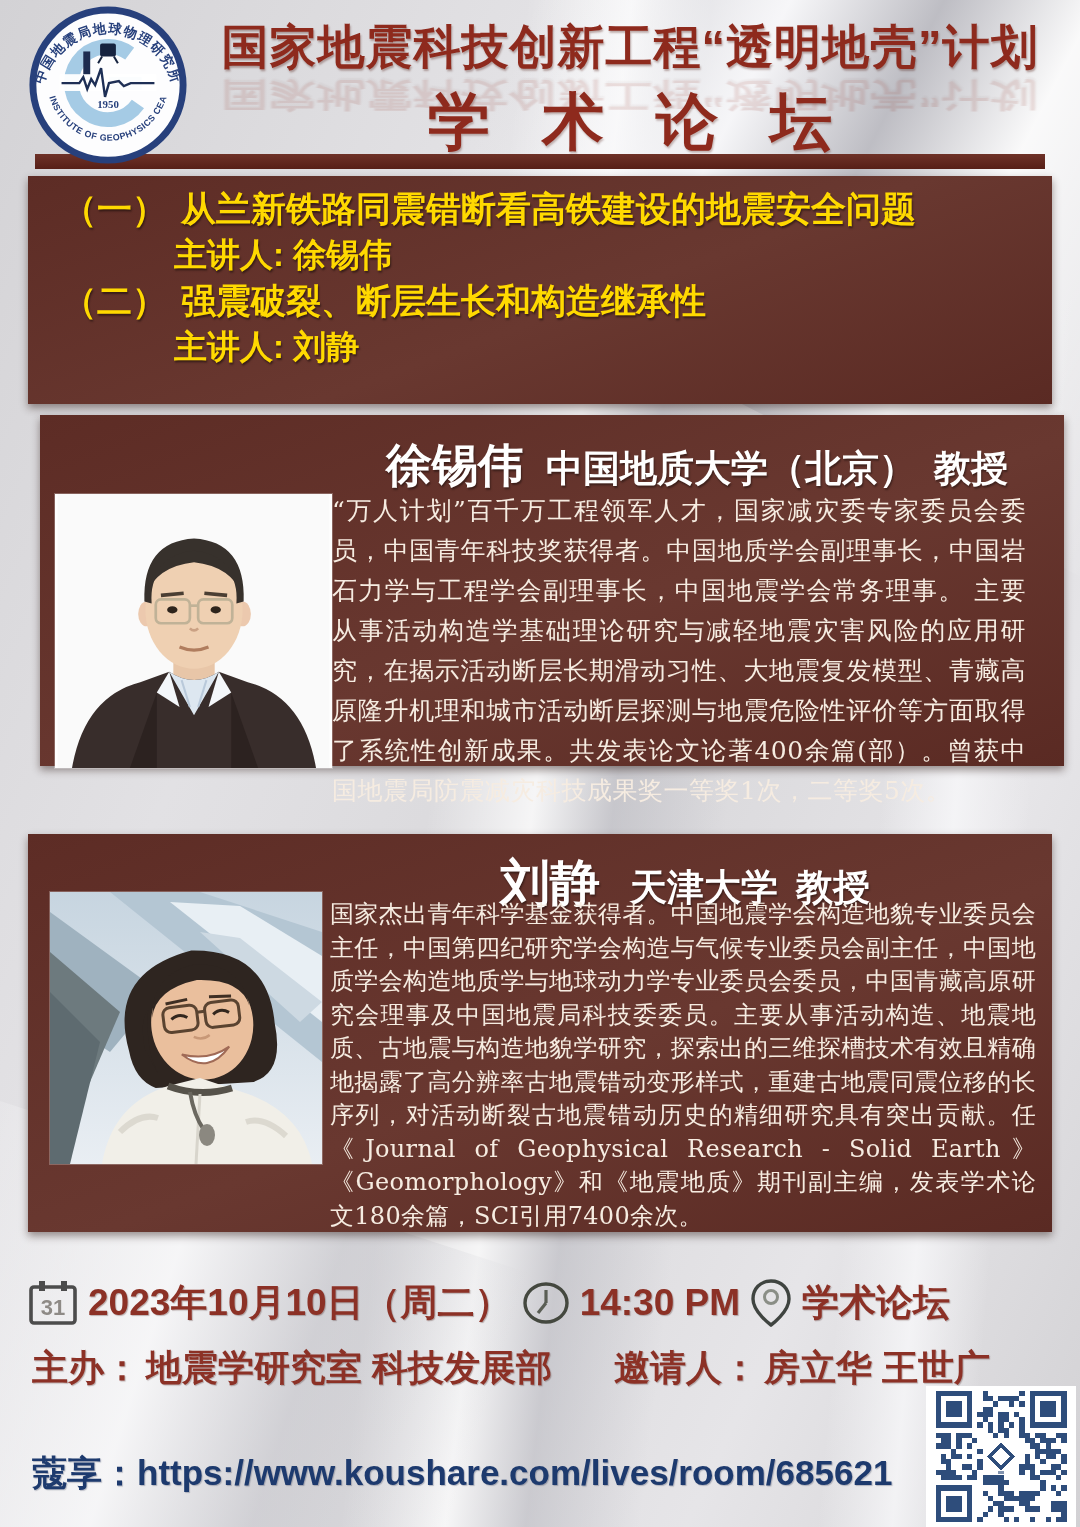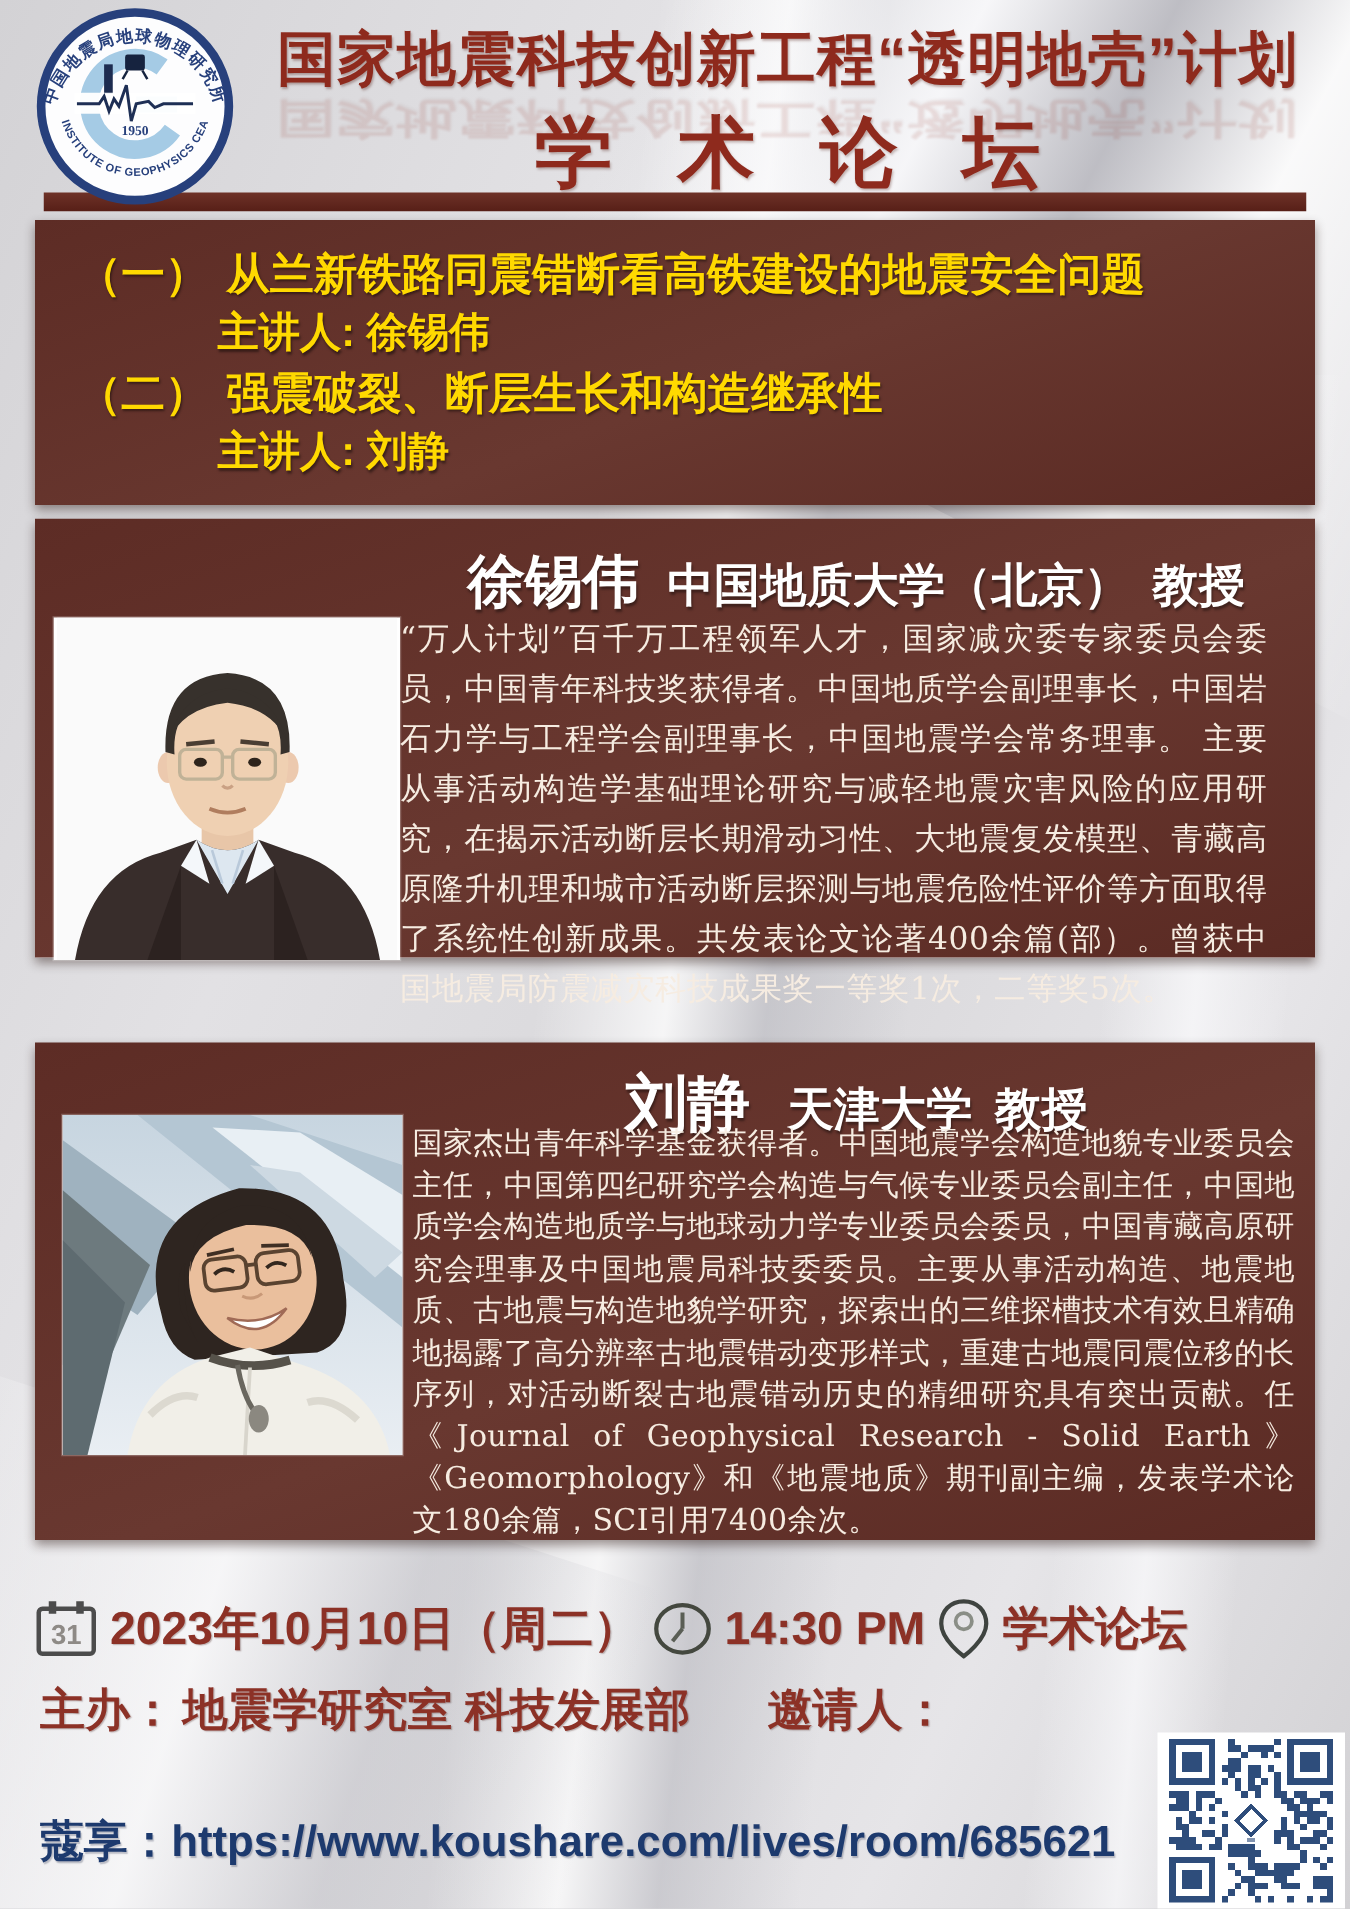--- a/index.html
+++ b/index.html
@@ -27,29 +27,29 @@
     font-family:"DejaVu Serif",serif;font-size:62px;font-weight:bold;color:#8e2a1d;
     letter-spacing:52px;padding-left:52px;box-sizing:border-box;white-space:nowrap;
     text-shadow:1px 2px 2px rgba(80,30,20,.3);}
 
   .divider{position:absolute;left:35px;top:154px;width:1010px;height:15px;z-index:2;
     background:linear-gradient(#6e3228,#571f17);}
 
   .panel{position:absolute;left:28px;width:1024px;z-index:2;
     background:linear-gradient(160deg,#5d2c25 0%,#693830 55%,#5a2a23 100%);
     box-shadow:0 4px 8px rgba(40,20,15,.45);}
-  .panel1{top:176px;height:228px;display:flex;flex-direction:column;justify-content:space-between;
-    padding:20px 34px;box-sizing:border-box;}
+  .panel1{top:176px;height:228px;display:flex;flex-direction:column;justify-content:flex-start;
+    padding:10px 34px;box-sizing:border-box;}
   .talk-line{color:#ffd900;font-weight:bold;font-size:35px;white-space:nowrap;
     text-shadow:1px 2px 2px rgba(0,0,0,.45);}
   .talk-line .idx{margin-right:14px;}
   .talk-speaker{color:#ffd900;font-weight:bold;font-size:33px;padding-left:112px;
     text-shadow:1px 2px 2px rgba(0,0,0,.45);}
 
-  .panel2{top:415px;height:351px;}
+  .panel2{top:415px;height:351px;margin-left:12px;}
   .panel3{top:834px;height:398px;}
   .spk-header{position:absolute;left:300px;top:20px;width:714px;text-align:center;color:#ffffff;
     font-weight:bold;white-space:nowrap;text-shadow:1px 2px 2px rgba(0,0,0,.4);}
   .spk-header .nm{font-size:46px;margin-right:22px;}
   .spk-header .af{font-size:37px;margin-right:18px;}
   .spk-header .ti{font-size:37px;}
   .panel3 .spk-header{top:16px;}
   .panel3 .nm{font-size:50px;margin-right:30px;}
 
   .photo{position:absolute;background:#fff;box-shadow:0 0 0 1px rgba(255,255,255,.25);overflow:hidden;}
@@ -234,20 +234,21 @@
       <circle cx="21" cy="19" r="6.5" fill="none" stroke="#8a8e86" stroke-width="3"></circle>
     </svg>
     <span class="txt">学术论坛</span>
   </div>
 
   <div class="hosts">
     <span class="lbl">主办：</span>
     <span>地震学研究室  科技发展部</span>
     <span class="gap"></span>
     <span class="lbl">邀请人：</span>
+    <span>房立华 王世广</span>
   </div>
 
 
   <div class="linkrow">
     <span>蔻享：</span><span class="url">https://www.koushare.com/lives/room/685621</span>
   </div>
 
   <div class="qr">
     <svg id="qr-svg" viewBox="0 0 25 25" shape-rendering="crispEdges">
         <rect x="0" y="0" width="1" height="1" fill="#2e4d7b"></rect>

